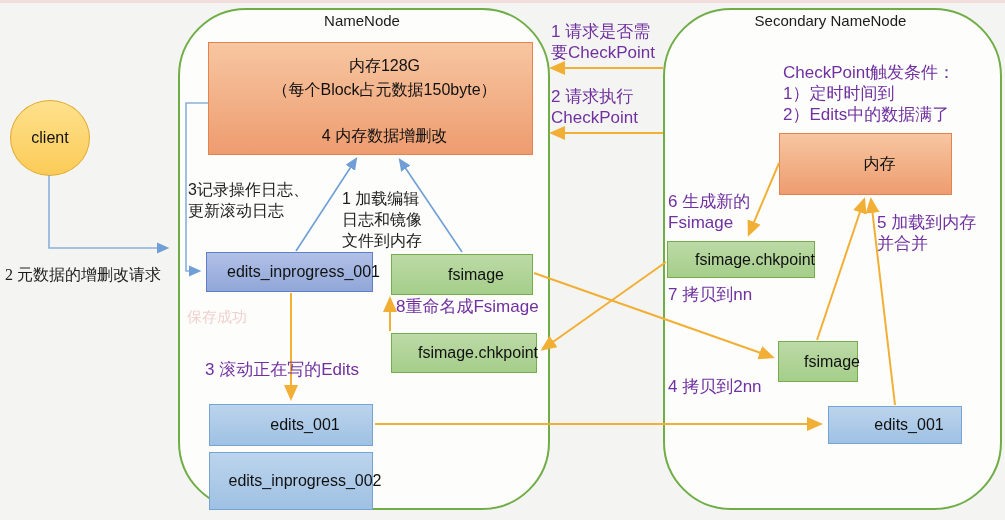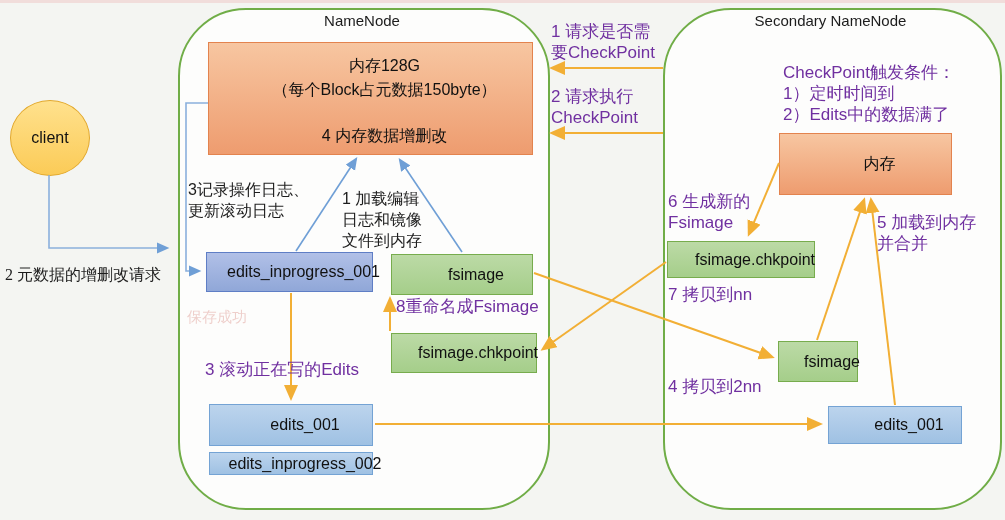--- a/index.html
+++ b/index.html
@@ -129,21 +129,21 @@
   </div>
 
   <div class="box box-green" style="left:391px;top:333px;width:146px;height:40px;">
     <span>fsimage.chkpoint</span>
   </div>
 
   <div class="box box-blue-b" style="left:209px;top:404px;width:164px;height:42px;">
     <span>edits_001</span>
   </div>
 
-  <div class="box box-blue-b" style="left:209px;top:452px;width:164px;height:23px;">
+  <div class="box box-blue-b" style="left:209px;top:452px;width:164px;height:58px;">
     <span>edits_inprogress_002</span>
   </div>
 
   <div class="box box-orange" style="left:779px;top:133px;width:173px;height:62px;">
     <span>内存</span>
   </div>
 
   <div class="box box-green" style="left:667px;top:241px;width:148px;height:37px;">
     <span>fsimage.chkpoint</span>
   </div>

